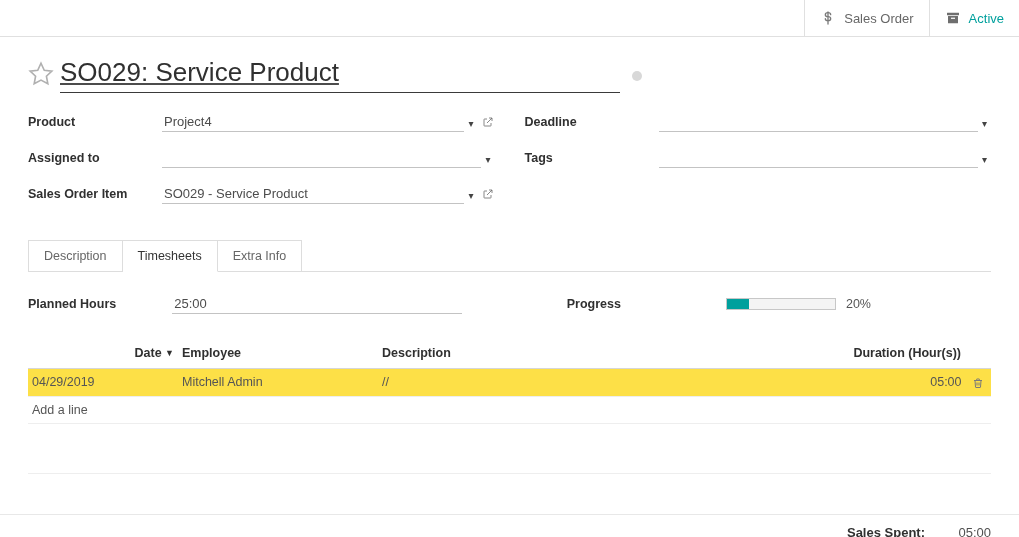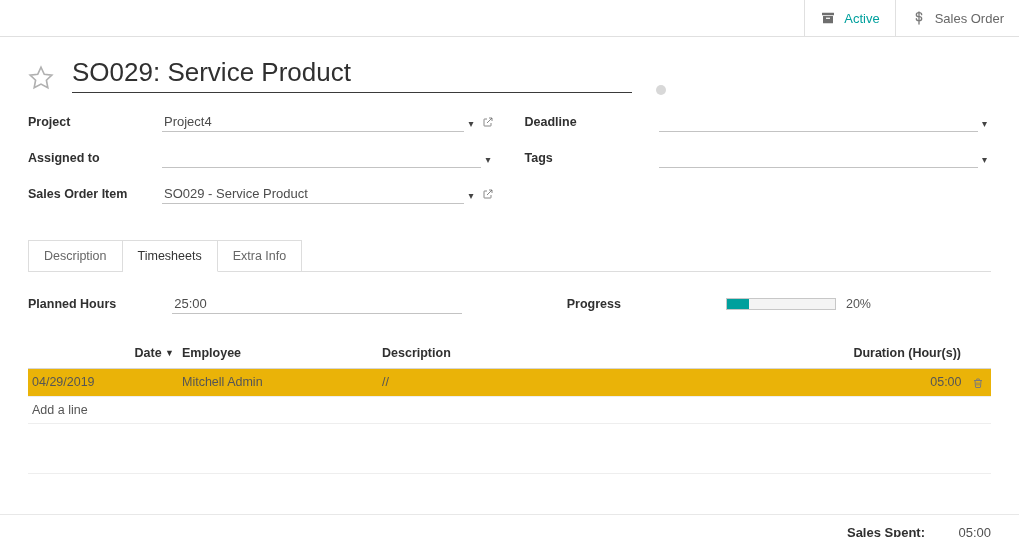--- a/index.html
+++ b/index.html
@@ -31,23 +31,24 @@
   .top-btn .icon-box {
     width: 16px; height: 16px;
     display: inline-flex; align-items:center; justify-content:center;
     color: #7a7a7a;
   }
   .dollar-icon svg, .archive-icon svg { width:16px; height:16px; }
 
   
   .header {
     display: flex;
-    align-items: flex-end;
-    gap: 18px;
+    align-items: center;
+    gap: 6px;
     padding: 18px 28px 4px 28px;
+    text-decoration: underline;
   }
   .star-icon svg { width: 26px; height: 26px; stroke:#b0b0b0; fill:none; stroke-width:1.5; }
   .title-input {
     font-size: 26px;
     font-weight: 400;
     border: none;
     border-bottom: 1.5px solid #3a3a3a;
     padding: 2px 0 4px 0;
     width: 560px;
     color: #303030;
@@ -192,21 +193,21 @@
   }
   .ts-table th.date-col { width:150px;text-align:right; }
   .ts-table th.emp-col { width:200px; }
   .ts-table th.dur-col { text-align:right; width:160px; padding-right:30px;}
   .sort-caret { font-size:9px; position:relative; top:-1px; }
   .ts-table td {
     padding: 6px 4px;
     border-bottom: 1px solid #eee;
     color:#555;
   }
-  .ts-table tr.data-row td { background:#eab308; }
+  .ts-table tr.data-row td { background:#fde047; }
   .ts-table td.dur-cell { text-align:right; padding-right: 6px; }
   .trash-icon {
     display:inline-flex; align-items:center; justify-content:center;
     width:14px; height:14px; cursor:pointer; color:#7a7a7a;
     margin-left: 6px;
     vertical-align: middle;
   }
   .trash-icon svg { width:12px; height:12px; }
   .add-line {
     color:#00A09D;
@@ -231,57 +232,57 @@
     gap: 22px;
     align-items: baseline;
   }
   .total-label { font-weight:700; font-size:13px; color:#303030; }
   .total-val { font-size:13px; color:#505050; width:44px; text-align:right;}
 </style>
 </head>
 <body>
 
 <div class="topbar">
+  <div class="top-btn">
+    <span class="icon-box dollar-icon">
+      <svg viewBox="0 0 24 24" fill="none" stroke="currentColor" stroke-width="2" stroke-linecap="round">
+        <line x1="12" y1="3" x2="12" y2="21"></line>
+        <path d="M16 7c0-1.5-1.8-3-4-3s-4 1.3-4 3 1.8 3 4 3 4 1.3 4 3-1.8 3-4 3-4-1.5-4-3"></path>
+      </svg>
+    </span>
+    <span>Sales Order</span>
+  </div>
   <div class="top-btn active-btn">
     <span class="icon-box archive-icon">
       <svg viewBox="0 0 24 24" fill="#6e6e6e">
         <rect x="3" y="4" width="18" height="4" rx="0.5"></rect>
         <rect x="4.5" y="9" width="15" height="11" rx="0.5" fill="#6e6e6e"></rect>
         <rect x="9" y="11.5" width="6" height="1.8" fill="#fff"></rect>
       </svg>
     </span>
     <span>Active</span>
-  </div>
-  <div class="top-btn">
-    <span class="icon-box dollar-icon">
-      <svg viewBox="0 0 24 24" fill="none" stroke="currentColor" stroke-width="2" stroke-linecap="round">
-        <line x1="12" y1="3" x2="12" y2="21"></line>
-        <path d="M16 7c0-1.5-1.8-3-4-3s-4 1.3-4 3 1.8 3 4 3 4 1.3 4 3-1.8 3-4 3-4-1.5-4-3"></path>
-      </svg>
-    </span>
-    <span>Sales Order</span>
   </div>
 </div>
 
 <div class="header">
   <span class="star-icon">
     <svg viewBox="0 0 24 24">
         <polygon points="12 3 15 9.5 22 10.3 17 15 18.3 22 12 18.6 5.7 22 7 15 2 10.3 9 9.5 12 3"></polygon>
       </svg>
   </span>
   <input class="title-input" value="SO029: Service Product" style="">
   <span class="dot-wrap">
     <span class="stage-dot"></span>
   </span>
 </div>
 
 <div class="form-area">
   <div class="form-col">
     <div class="field-row">
-      <span class="field-label">Project</span>
+      <span class="field-label">Product</span>
       <input class="field-input" value="Project4" style="">
       <span class="field-caret">▾</span>
       <span class="ext-link">
         <svg viewBox="0 0 24 24" fill="none" stroke="currentColor">
             <path d="M14 4h6v6"></path>
             <path d="M20 4L10 14"></path>
             <path d="M18 14v5a1 1 0 0 1-1 1H5a1 1 0 0 1-1-1V7a1 1 0 0 1 1-1h5"></path>
           </svg>
       </span>
     </div>

